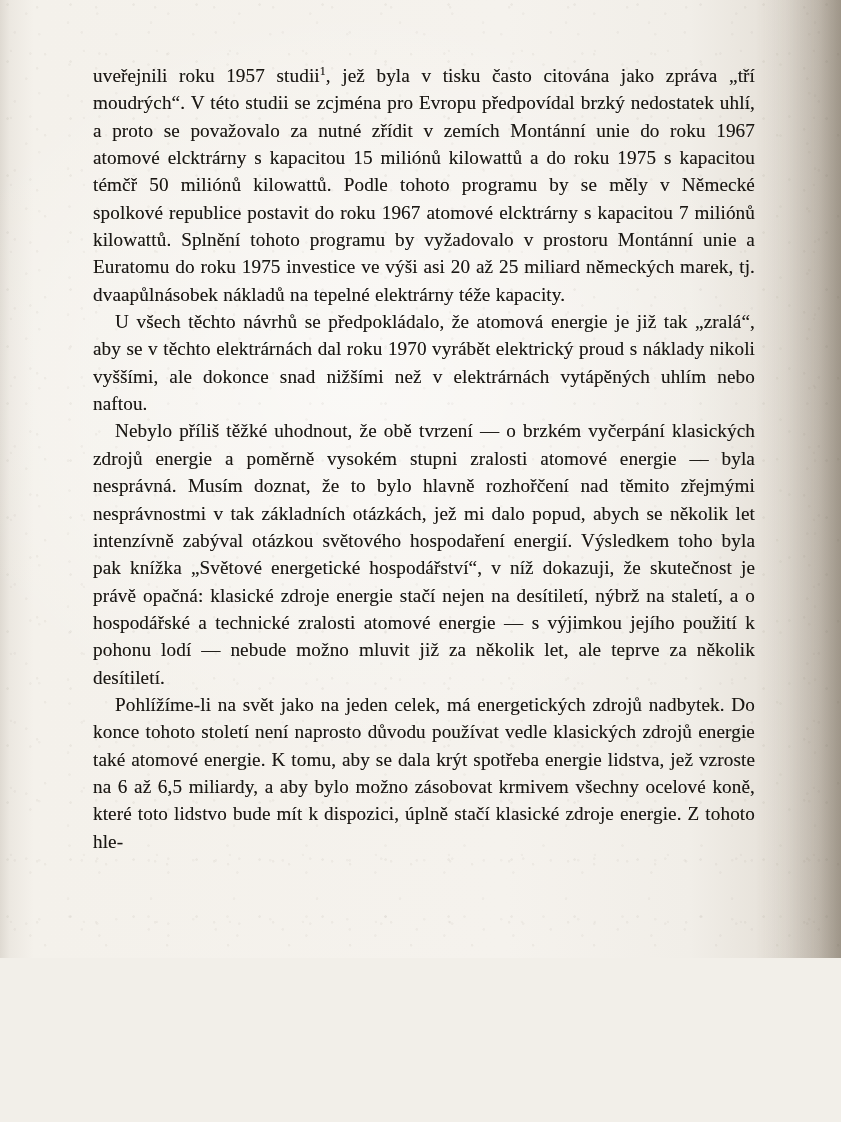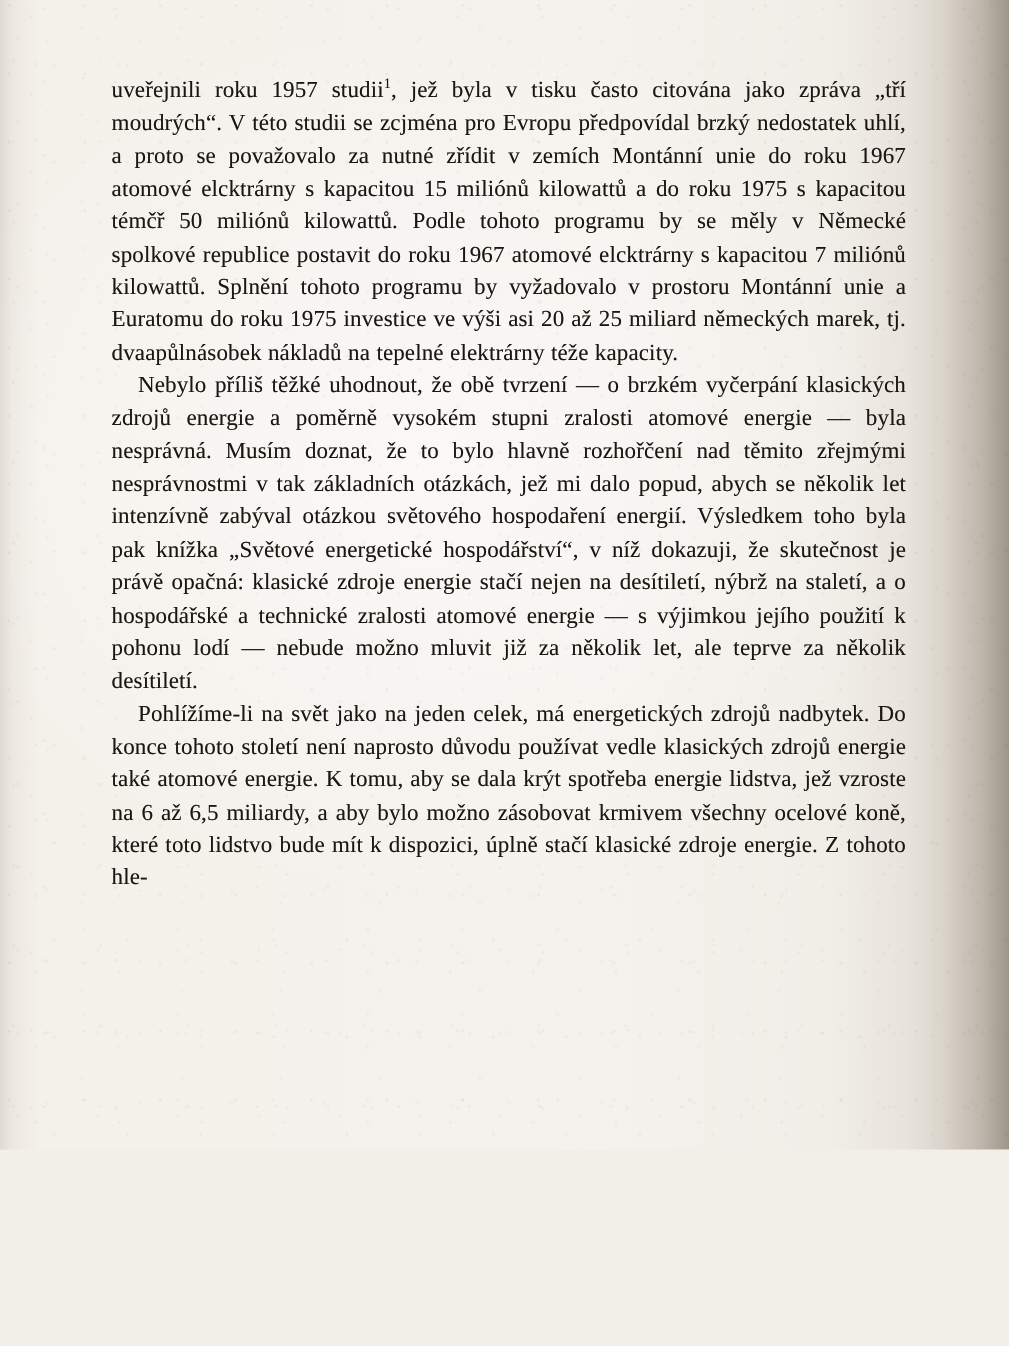--- a/index.html
+++ b/index.html
@@ -148,20 +148,21 @@
 </head>
 <body>
 
 <div id="page">
 
   <div id="content">
     <div class="body-text">
 
       <p><span>uveřejnili roku 1957 studii</span><sup class="fn-marker">1</sup><span>, jež byla v tisku často citována jako zpráva „tří moudrých“. V této studii se zcjména pro Evropu předpovídal brzký nedostatek uhlí, a proto se považovalo za nutné zřídit v zemích Montánní unie do roku 1967 atomové elcktrárny s kapacitou 15 miliónů kilowattů a do roku 1975 s kapacitou témčř 50 miliónů kilowattů. Podle tohoto programu by se měly v Německé spolkové republice postavit do roku 1967 atomové elcktrárny s kapacitou 7 miliónů kilowattů. Splnění tohoto programu by vyžadovalo v prostoru Montánní unie a Euratomu do roku 1975 investice ve výši asi 20 až 25 miliard německých marek, tj. dvaapůlnásobek nákladů na tepelné elektrárny téže kapacity.</span></p>
 
+      <p class="indent">U všech těchto návrhů se předpokládalo, že atomová energie je již tak „zralá“, aby se v těchto elektrárnách dal roku 1970 vyrábět elektrický proud s náklady nikoli vyššími, ale dokonce snad nižšími než v elektrárnách vytápěných uhlím nebo naftou.</p>
 
       <p class="indent">Nebylo příliš těžké uhodnout, že obě tvrzení — o brzkém vyčerpání klasických zdrojů energie a poměrně vysokém stupni zralosti atomové energie — byla nesprávná. Musím doznat, že to bylo hlavně rozhořčení nad těmito zřejmými nesprávnostmi v tak základních otázkách, jež mi dalo popud, abych se několik let intenzívně zabýval otázkou světového hospodaření energií. Výsledkem toho byla pak knížka „Světové energetické hospodářství“, v níž dokazuji, že skutečnost je právě opačná: klasické zdroje energie stačí nejen na desítiletí, nýbrž na staletí, a o hospodářské a technické zralosti atomové energie — s výjimkou jejího použití k pohonu lodí — nebude možno mluvit již za několik let, ale teprve za několik desítiletí.</p>
 
       <p class="indent">Pohlížíme-li na svět jako na jeden celek, má energetických zdrojů nadbytek. Do konce tohoto století není naprosto důvodu používat vedle klasických zdrojů energie také atomové energie. K tomu, aby se dala krýt spotřeba energie lidstva, jež vzroste na 6 až 6,5 miliardy, a aby bylo možno zásobovat krmivem všechny ocelové koně, které toto lidstvo bude mít k dispozici, úplně stačí klasické zdroje energie. Z tohoto hle-</p>
 
     </div>
   </div>
 
 
   <div id="page-number">[ 160 ]</div>

